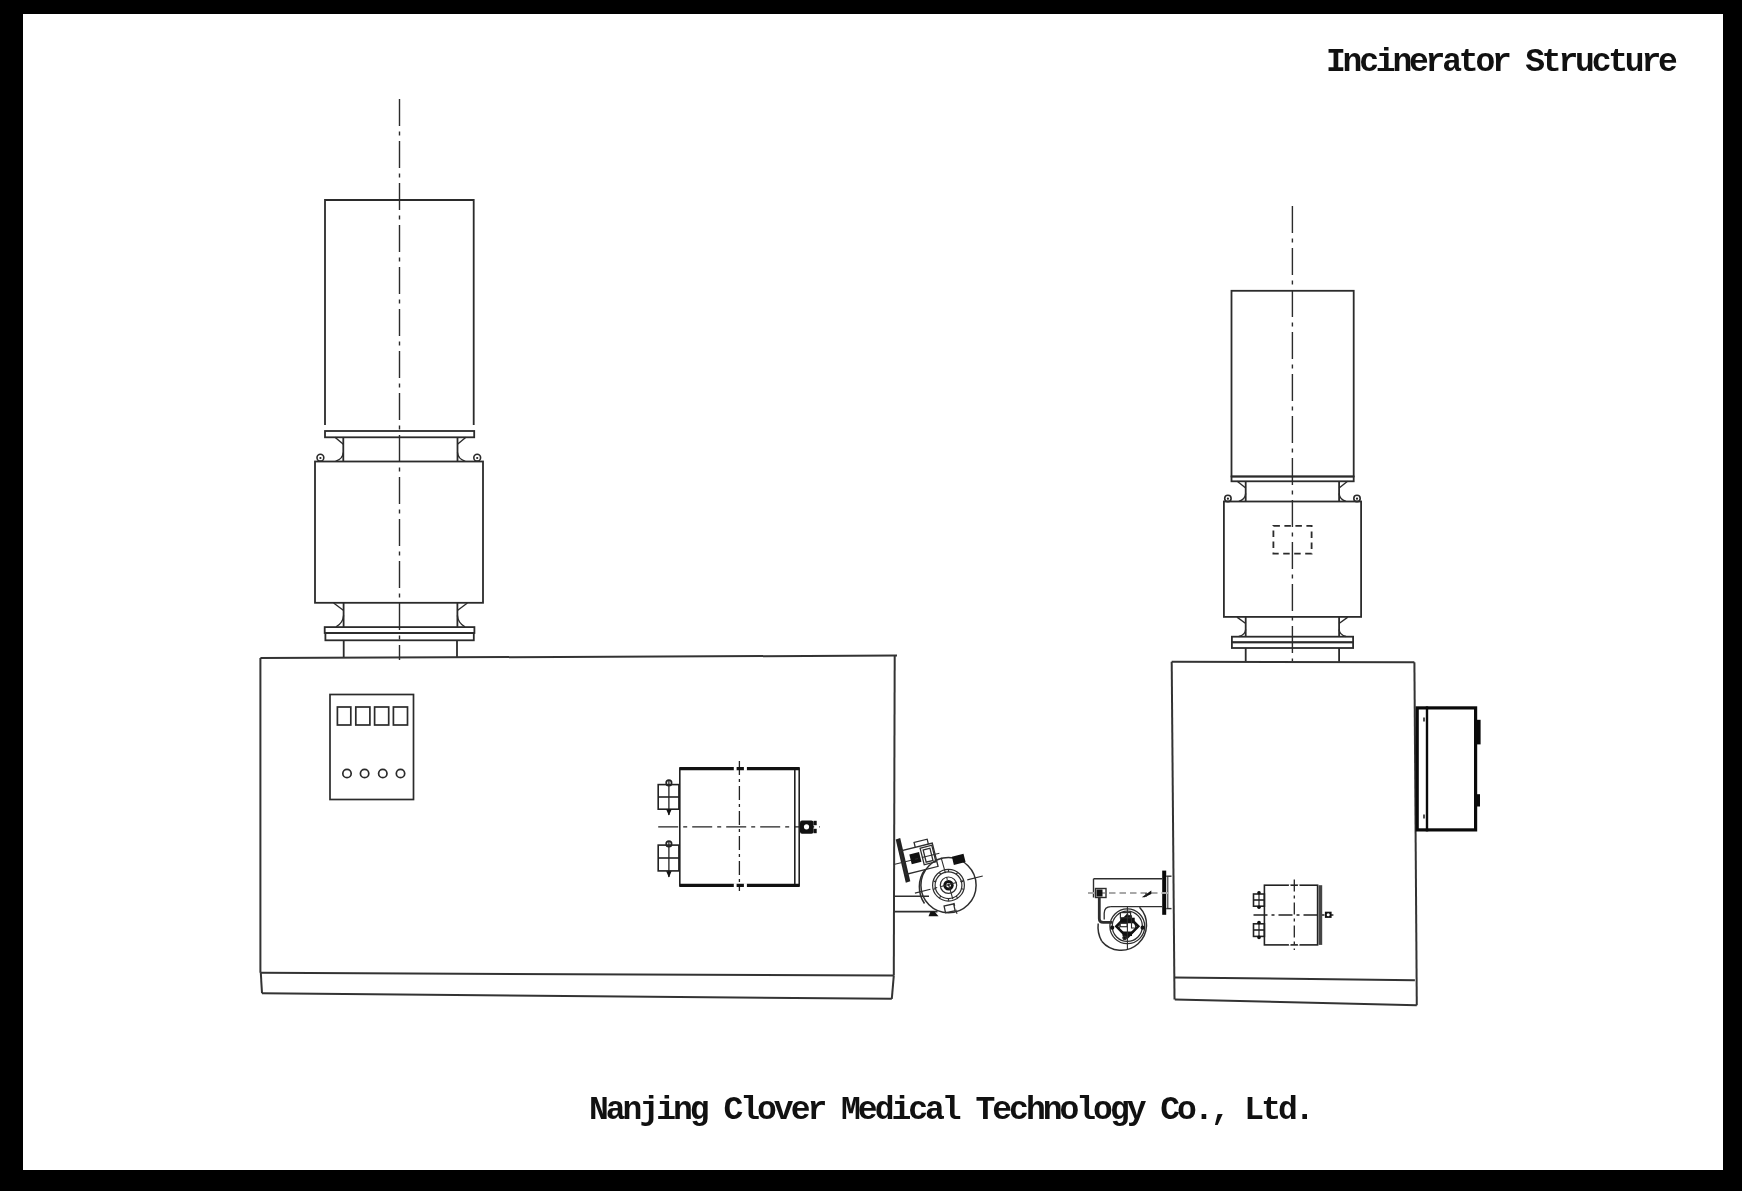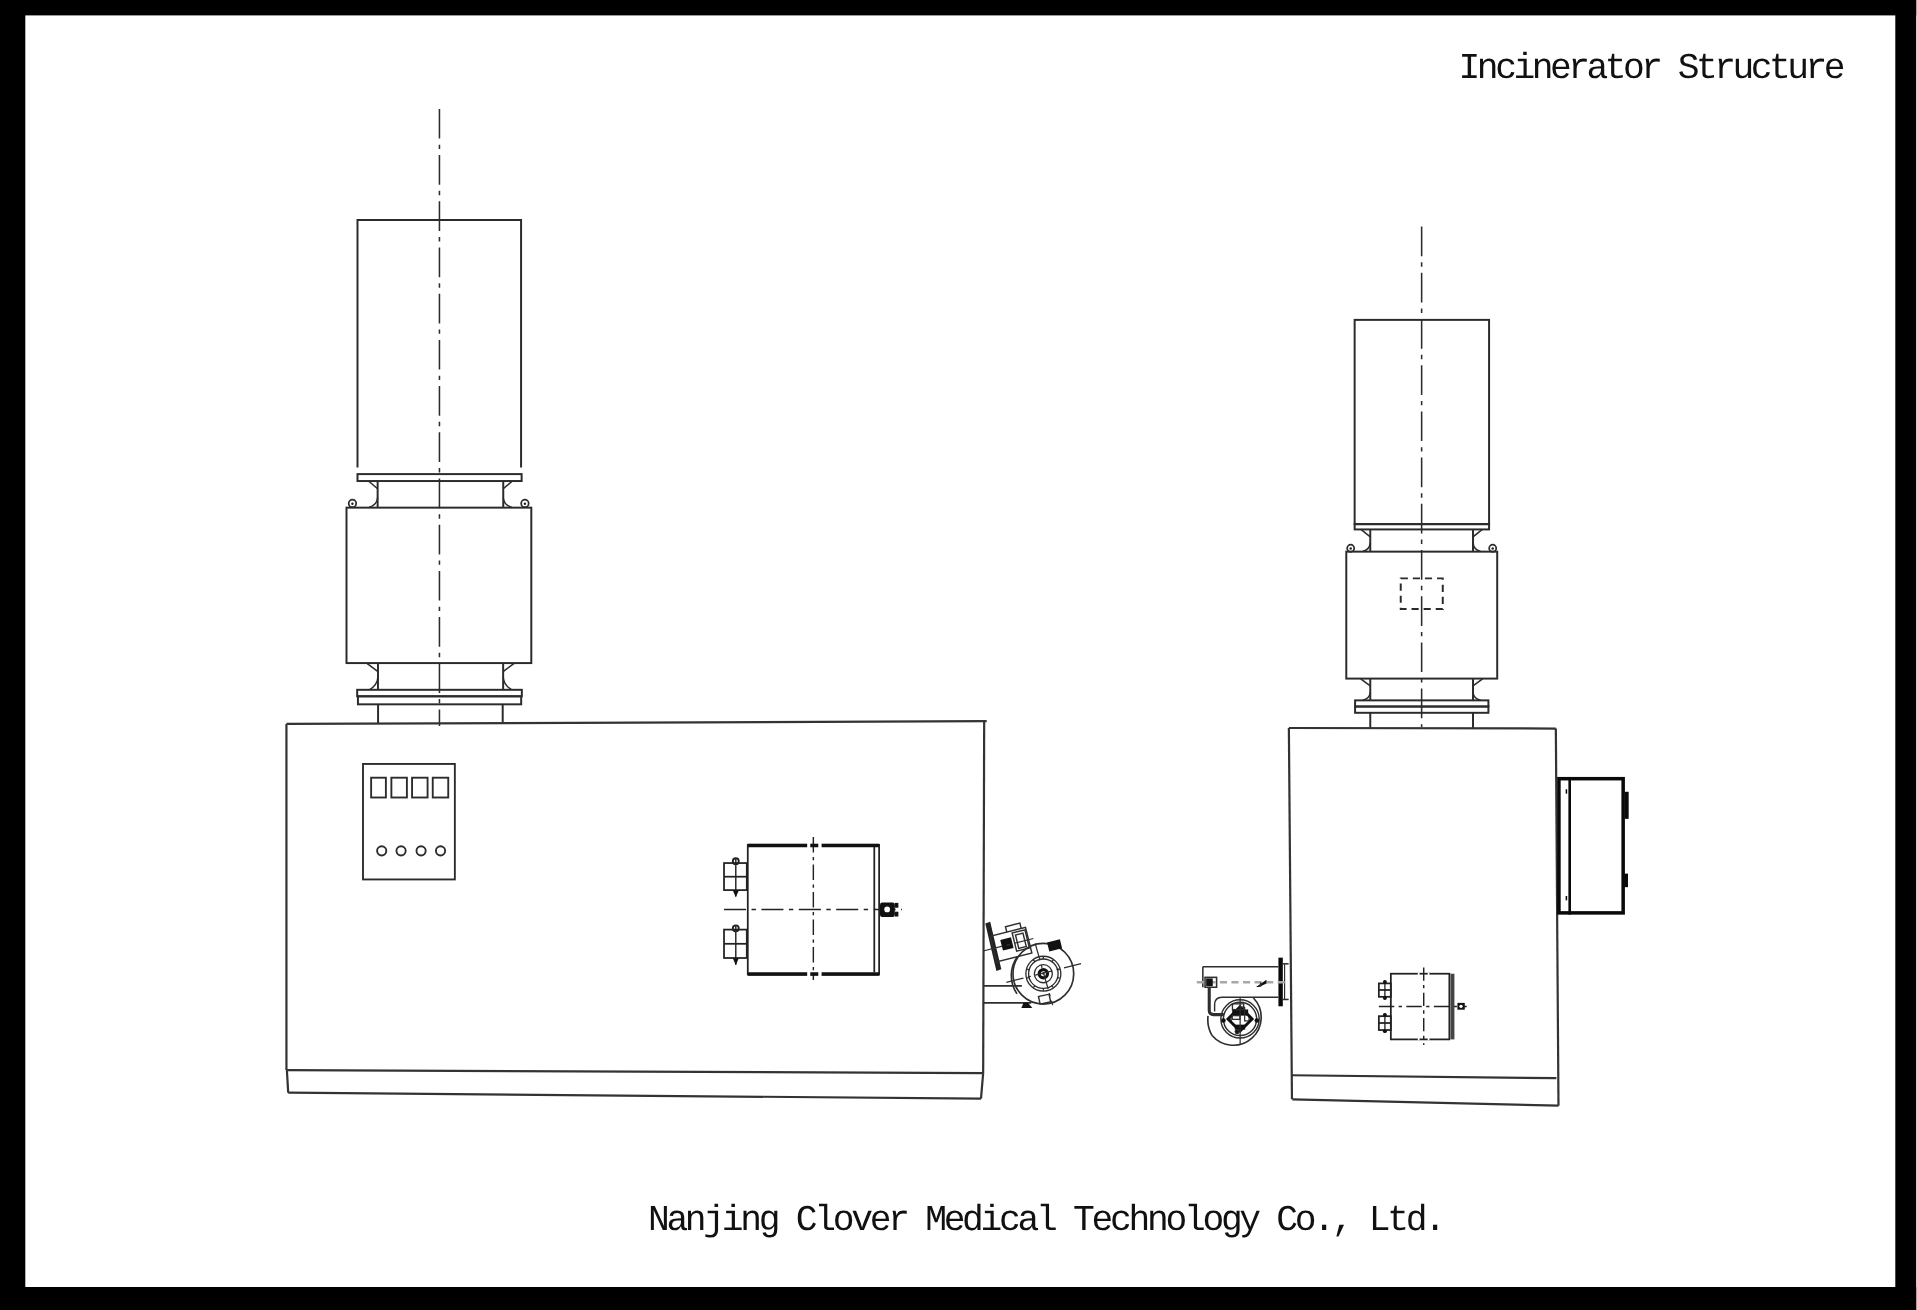--- a/index.html
+++ b/index.html
@@ -1,17 +1,17 @@
 <!DOCTYPE html>
 <html><head>
 <meta charset="utf-8">
 <style>
   html,body{margin:0;padding:0;background:#fff;}
   #page{position:relative;width:1742px;height:1191px;background:#ffffff;overflow:hidden;
-        font-family:"Liberation Mono", monospace;}
+        font-family:"Liberation Mono", monospace;font-weight:bold;}
 </style>
 </head>
 <body>
 <div id="page">
 <svg width="1743" height="1191" viewBox="0 0 1743 1191">
 
   <rect x="0" y="0" width="1743" height="14" fill="#000"></rect>
   <rect x="0" y="0" width="23" height="1191" fill="#000"></rect>
   <rect x="1723" y="0" width="20" height="1191" fill="#000"></rect>
   <rect x="0" y="1170" width="1743" height="21" fill="#000"></rect>

